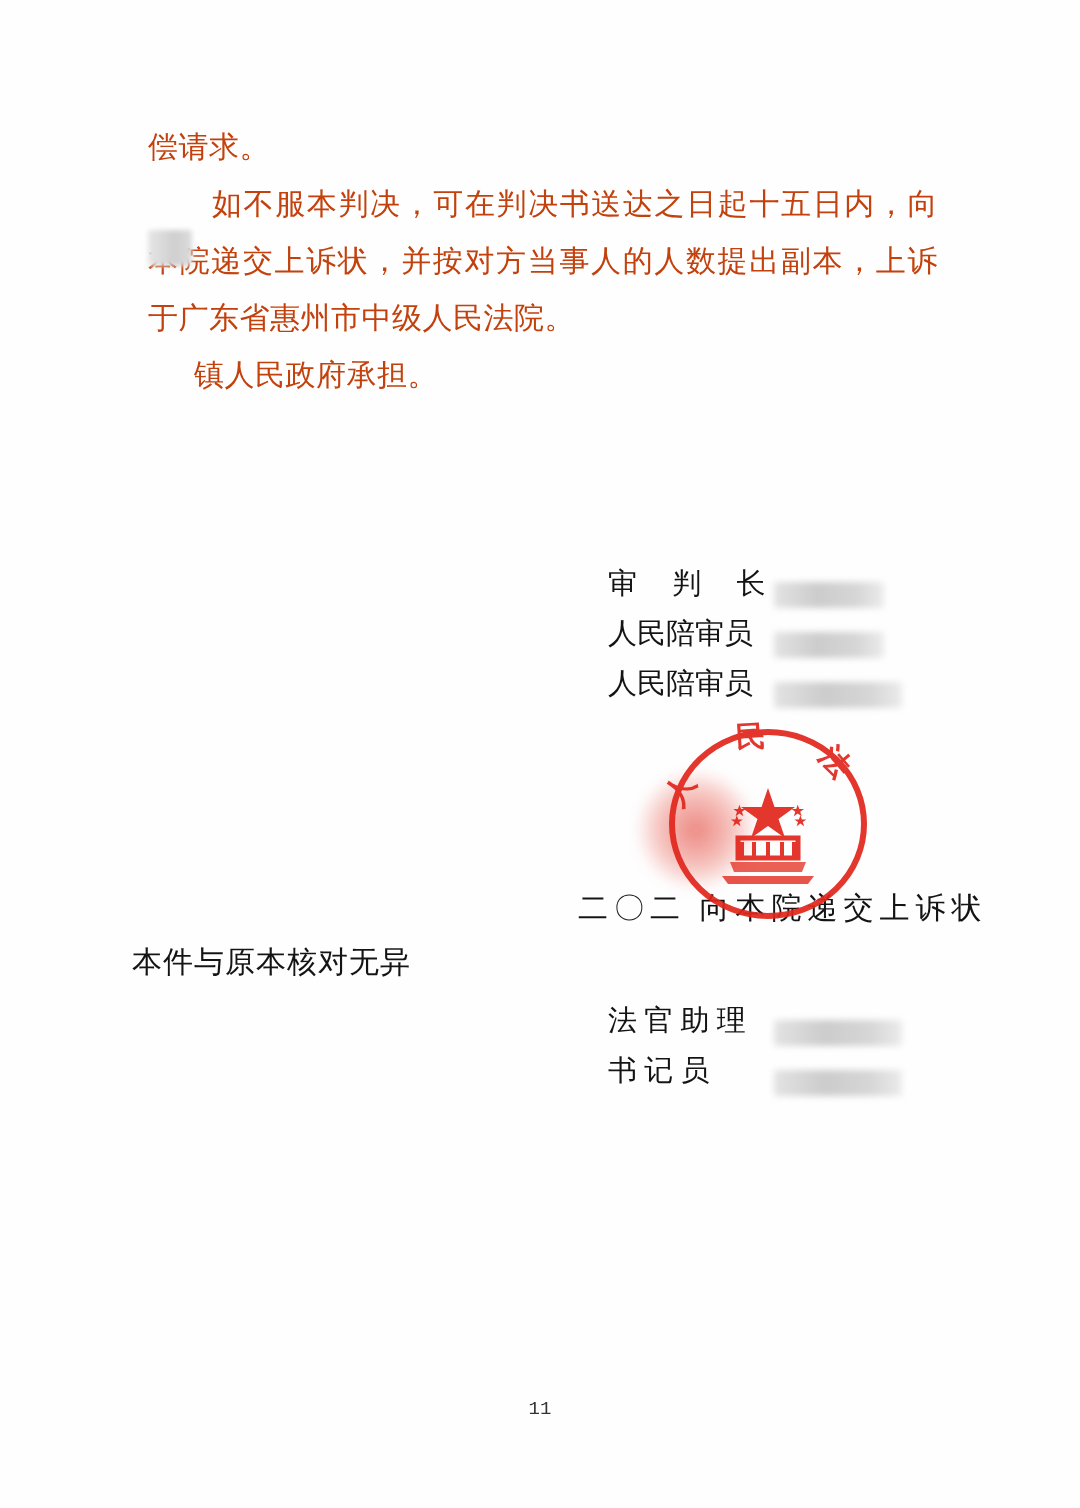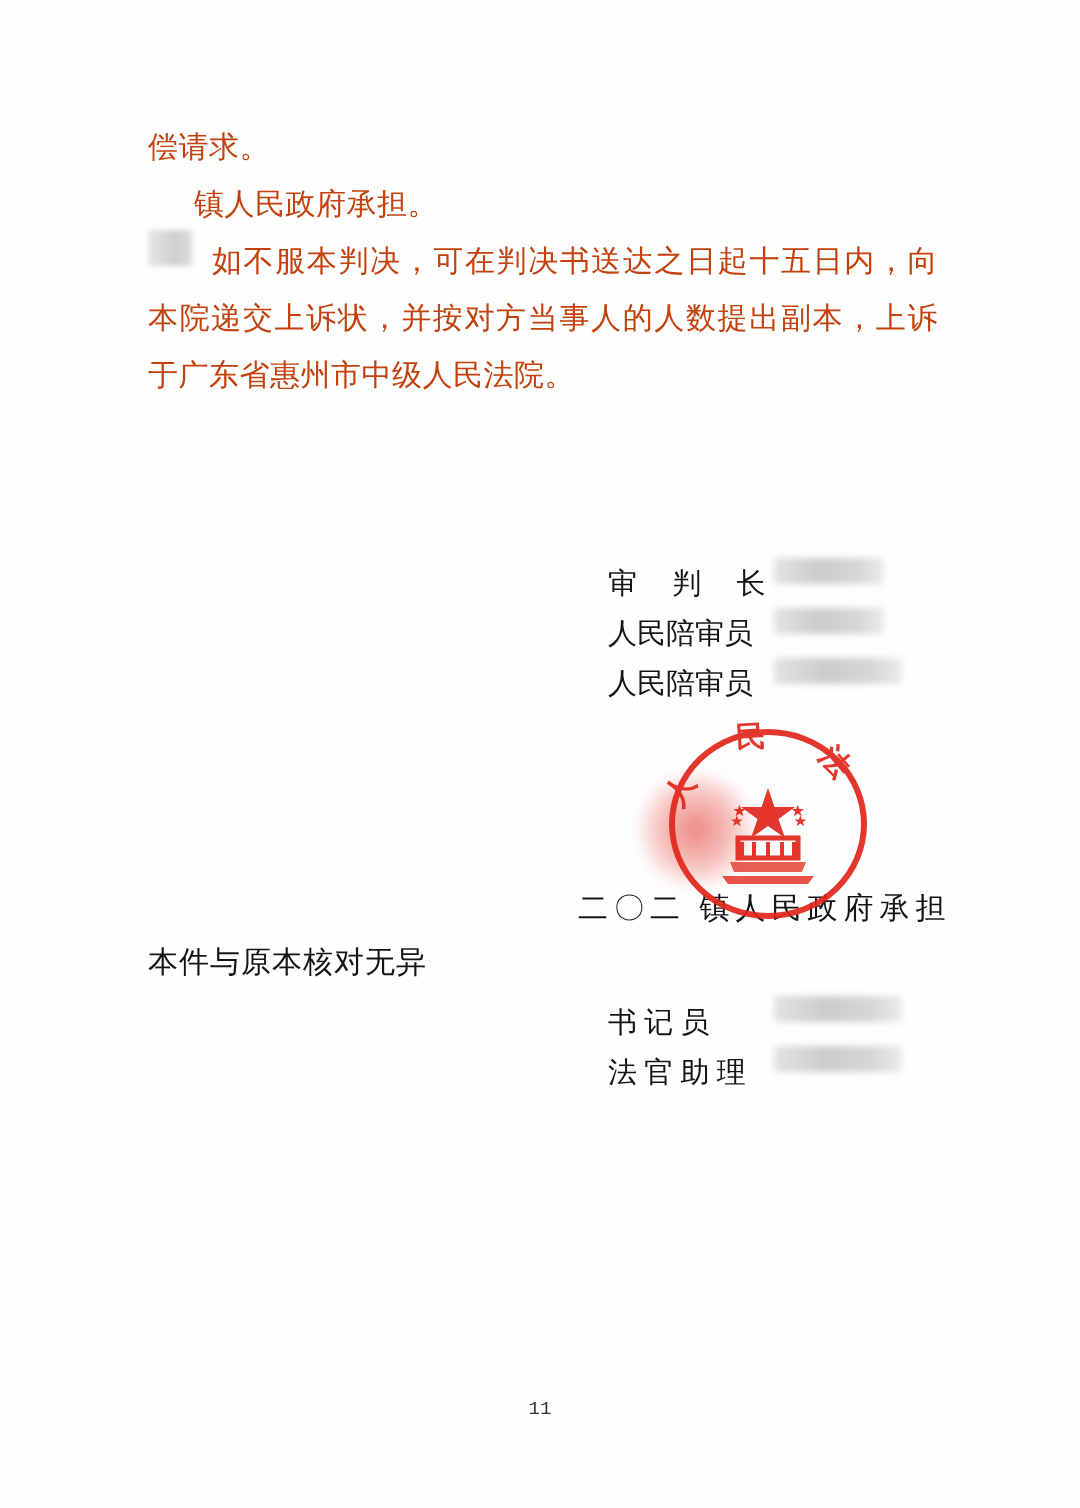--- a/index.html
+++ b/index.html
@@ -66,21 +66,21 @@
   .sig-block {
     position: absolute;
     left: 608px;
     top: 558px;
     width: 360px;
     font-size: 29px;
     line-height: 50px;
   }
   .sig-row {
     display: flex;
-    align-items: flex-start;
+    align-items: flex-end;
     height: 50px;
     white-space: nowrap;
   }
   .sig-label {
     width: 152px;
     letter-spacing: 0px;
     color: #141414;
   }
   .sig-label.sp { letter-spacing: 14px; }
   .sig-name {
@@ -121,21 +121,21 @@
     top: 770px;
     width: 120px;
     height: 120px;
     background: radial-gradient(ellipse at 50% 50%, rgba(224,40,30,0.55) 0%, rgba(230,70,55,0.30) 45%, rgba(255,255,255,0) 72%);
     filter: blur(6px);
   }
 
   
   .cert-note {
     position: absolute;
-    left: 148px;
+    left: 132px;
     top: 942px;
     font-size: 30px;
     letter-spacing: 1px;
     color: #141414;
   }
 
   
   .clerk-block {
     position: absolute;
     left: 608px;
@@ -157,41 +157,41 @@
     font-family: Liberation Mono, monospace;
   }
 </style>
 </head>
 <body>
 
 <div class="page">
 
   <div class="doc-body">
     <p class="para">偿请求。</p>
+    <p class="para indent">如不服本判决，可在判决书送达之日起十五日内，向本院递交上诉状，并按对方当事人的人数提出副本，上诉于广东省惠州市中级人民法院。</p>
     <p class="para" style="text-indent:46px;">镇人民政府承担。</p>
-    <p class="para indent">如不服本判决，可在判决书送达之日起十五日内，向本院递交上诉状，并按对方当事人的人数提出副本，上诉于广东省惠州市中级人民法院。</p>
   </div>
   <div class="redact-lead"></div>
 
   <div class="sig-block">
     <div class="sig-row">
       <span class="sig-label sp">审 判 长</span>
       <span class="sig-name w2"></span>
     </div>
     <div class="sig-row">
       <span class="sig-label">人民陪审员</span>
       <span class="sig-name w2"></span>
     </div>
     <div class="sig-row">
       <span class="sig-label">人民陪审员</span>
       <span class="sig-name w3"></span>
     </div>
   </div>
 
-  <div class="date-line">二〇二  镇人民政府承担</div>
+  <div class="date-line">二〇二  向本院递交上诉状</div>
 
   <div class="seal-smudge"></div>
   <div class="seal">
     <svg viewBox="0 0 256 230" xmlns="http://www.w3.org/2000/svg">
       <defs>
         <path id="arcpath" d="M 40 128 A 88 88 0 0 1 216 128" fill="none"></path>
         <filter id="inkblur" x="-20%" y="-20%" width="140%" height="140%">
           <feGaussianBlur stdDeviation="0.7"></feGaussianBlur>
         </filter>
       </defs>
@@ -216,24 +216,24 @@
           <textPath href="#arcpath" startOffset="9%">人 民 法 院</textPath>
         </text>
       </g>
     </svg>
   </div>
 
   <div class="cert-note">本件与原本核对无异</div>
 
   <div class="clerk-block">
     <div class="sig-row">
+      <span class="sig-label">法 官 助 理</span>
+      <span class="sig-name w3"></span>
+    </div>
+    <div class="sig-row">
       <span class="sig-label">书 记 员</span>
       <span class="sig-name w3"></span>
     </div>
-    <div class="sig-row">
-      <span class="sig-label">法 官 助 理</span>
-      <span class="sig-name w3"></span>
-    </div>
   </div>
 
   <div class="page-number">11</div>
 
 </div>
 
 </body></html>

